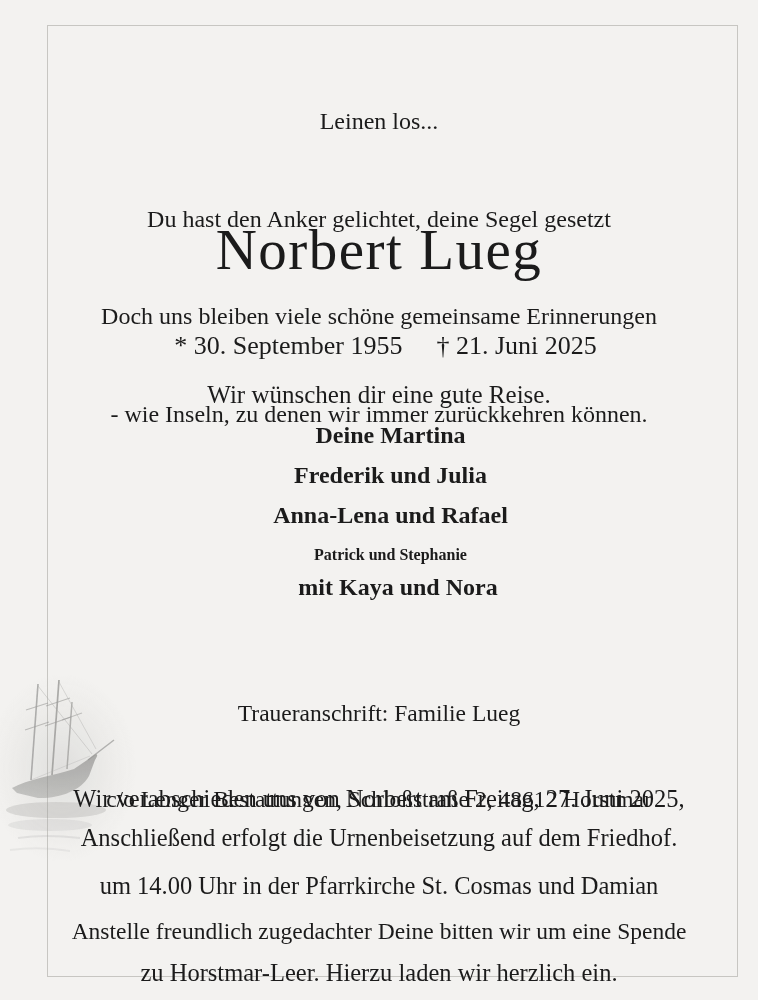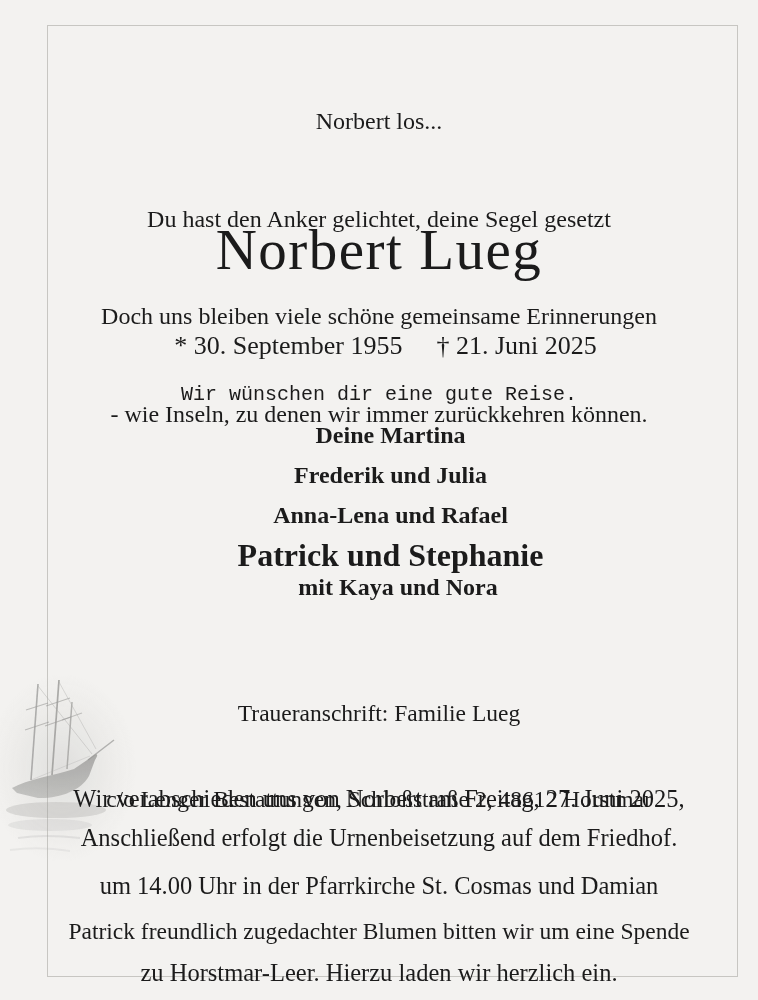--- a/index.html
+++ b/index.html
@@ -31,26 +31,26 @@
     opacity: .9; filter: blur(.6px);
   }
   .tblock {
     position: absolute; left: 0; right: 0;
     text-align: center; white-space: pre;
   }
   .poem     { top: 40px;  font-size: 24px;   line-height: 32.5px; }
   .name     { top: 212px; font-size: 57px;   line-height: 76px; letter-spacing: 1.5px; }
   .dates    { top: 292px; font-size: 26px;   line-height: 36px; }
   .dates .birth { margin-right: 34px; }
-  .wish     { top: 378px; font-size: 20px;   line-height: 33px; font-family: Liberation Mono, monospace; }
+  .wish     { top: 378px; font-size: 25px;   line-height: 33px; }
   .bold     { font-weight: bold; margin-left: 23px; }
   .m1 { top: 419px; font-size: 24px; line-height: 32px; }
   .m2 { top: 459px; font-size: 24px; line-height: 32px; }
   .m3 { top: 499px; font-size: 24px; line-height: 32px; }
-  .m4 { top: 539px; font-size: 32px; line-height: 32px; }
+  .m4 { top: 539px; font-size: 16px; line-height: 32px; }
   .m5 { top: 571px; font-size: 24px; line-height: 32px; padding-left: 15px; }
   .address  { top: 642px; font-size: 23.5px; line-height: 28.5px; }
   .service  { top: 726px; font-size: 24.5px; line-height: 29px; }
   .burial   { top: 823px; font-size: 24.5px; line-height: 29px; }
   .donation { top: 859px; font-size: 23.5px; line-height: 29px; }
 </style>
 </head>
 <body>
 
 <div class="frame"></div>
@@ -87,21 +87,21 @@
 
   <path d="M12,140 C28,131 52,128 74,121 L93,108 C97,105 99,106 95,112 L89,128 C81,143 58,151 38,150 L17,145 Z" fill="url(#hullg)"></path>
 
   <ellipse cx="56" cy="162" rx="50" ry="8" fill="#9a9a98" opacity=".3"></ellipse>
   <ellipse cx="50" cy="177" rx="42" ry="6" fill="#a5a5a3" opacity=".2"></ellipse>
   <path d="M18,190 Q45,186 80,190" stroke="#a8a8a6" stroke-width="2" fill="none" opacity=".25"></path>
   <path d="M10,202 Q40,198 70,203" stroke="#b0b0ae" stroke-width="2" fill="none" opacity=".2"></path>
 </svg>
 
 <div class="tblock poem">
-  <div>Norbert los...</div>
+  <div>Leinen los...</div>
   <div>Du hast den Anker gelichtet, deine Segel gesetzt</div>
   <div>Doch uns bleiben viele schöne gemeinsame Erinnerungen</div>
   <div>- wie Inseln, zu denen wir immer zurückkehren können.</div>
 </div>
 
 <div class="tblock name">Norbert Lueg</div>
 
 <div class="tblock dates">
   <span class="birth">* 30. September 1955</span><span class="death">† 21. Juni 2025</span>
 </div>
@@ -121,16 +121,16 @@
 
 <div class="tblock service">
   <div>Wir verabschieden uns von Norbert am Freitag, 27. Juni 2025,</div>
   <div>um 14.00 Uhr in der Pfarrkirche St. Cosmas und Damian</div>
   <div>zu Horstmar-Leer. Hierzu laden wir herzlich ein.</div>
 </div>
 
 <div class="tblock burial">Anschließend erfolgt die Urnenbeisetzung auf dem Friedhof.</div>
 
 <div class="tblock donation">
-  <div>Patrick freundlich zugedachter Blumen bitten wir um eine Spende</div>
+  <div>Anstelle freundlich zugedachter Deine bitten wir um eine Spende</div>
   
   
 </div>
 
 </body></html>

